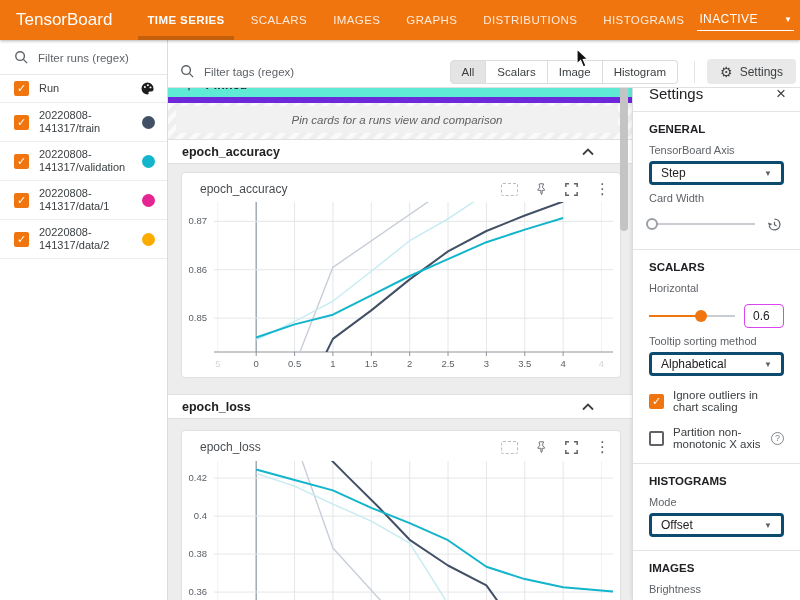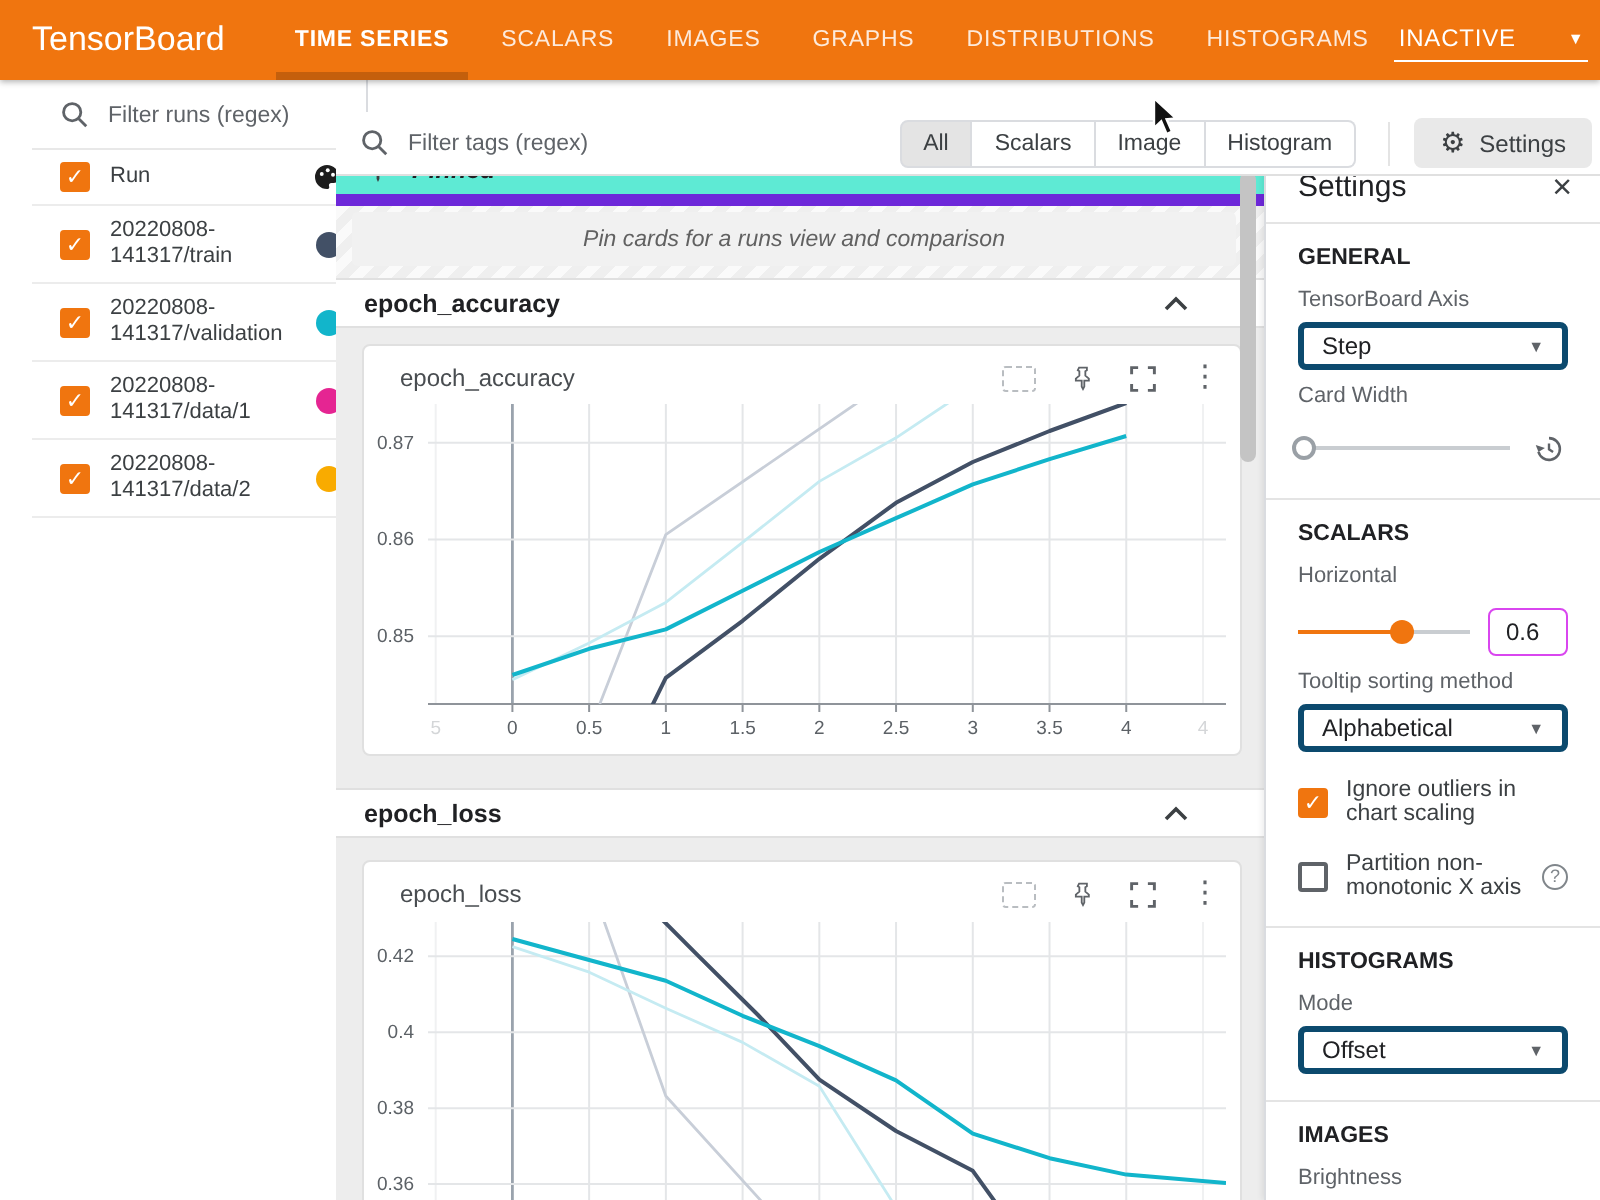--- a/index.html
+++ b/index.html
@@ -17,21 +17,21 @@
     font-size:11.5px; letter-spacing:.4px; color:rgba(255,255,255,.85); cursor:pointer; white-space:nowrap; }
   .tab.selected { color:#fff; font-weight:bold; }
   .tab.selected::after { content:""; position:absolute; left:4px; right:4px; bottom:0; height:4px;
     background:rgba(0,0,0,.18); }
   .header-right { margin-left:auto; display:flex; align-items:center; gap:14px; margin-right:14px; }
   .status-select { display:flex; align-items:center; gap:26px; border-bottom:1px solid #fff;
     padding:3px 2px 4px 2px; min-width:92px; font-size:12px; letter-spacing:.4px; cursor:pointer; }
   .caret-white { font-size:8px; }
 
   
-  .runs-sidebar { position:absolute; left:16px; top:40px; width:168px; height:560px;
+  .runs-sidebar { position:absolute; left:0; top:40px; width:168px; height:560px;
     background:#fff; border-right:1px solid #dadce0; }
   .filter-row { display:flex; align-items:center; gap:9px; padding:10px 12px 9px 14px;
     border-bottom:1px solid #e8e8e8; }
   .filter-input { border:none; outline:none; font-size:11.5px; color:#3c4043; width:110px;
     font-family:inherit; background:transparent; }
   .filter-input::placeholder { color:#5f6368; }
   .run-row { display:flex; align-items:center; padding:6px 12px 6px 14px; border-bottom:1px solid #ececec; }
   .run-label { font-size:11px; color:#3c4043; margin-left:10px; width:94px; line-height:13px;
     overflow-wrap:break-word; }
   .run-dot { width:13px; height:13px; border-radius:50%; margin-left:auto; flex:none; }

